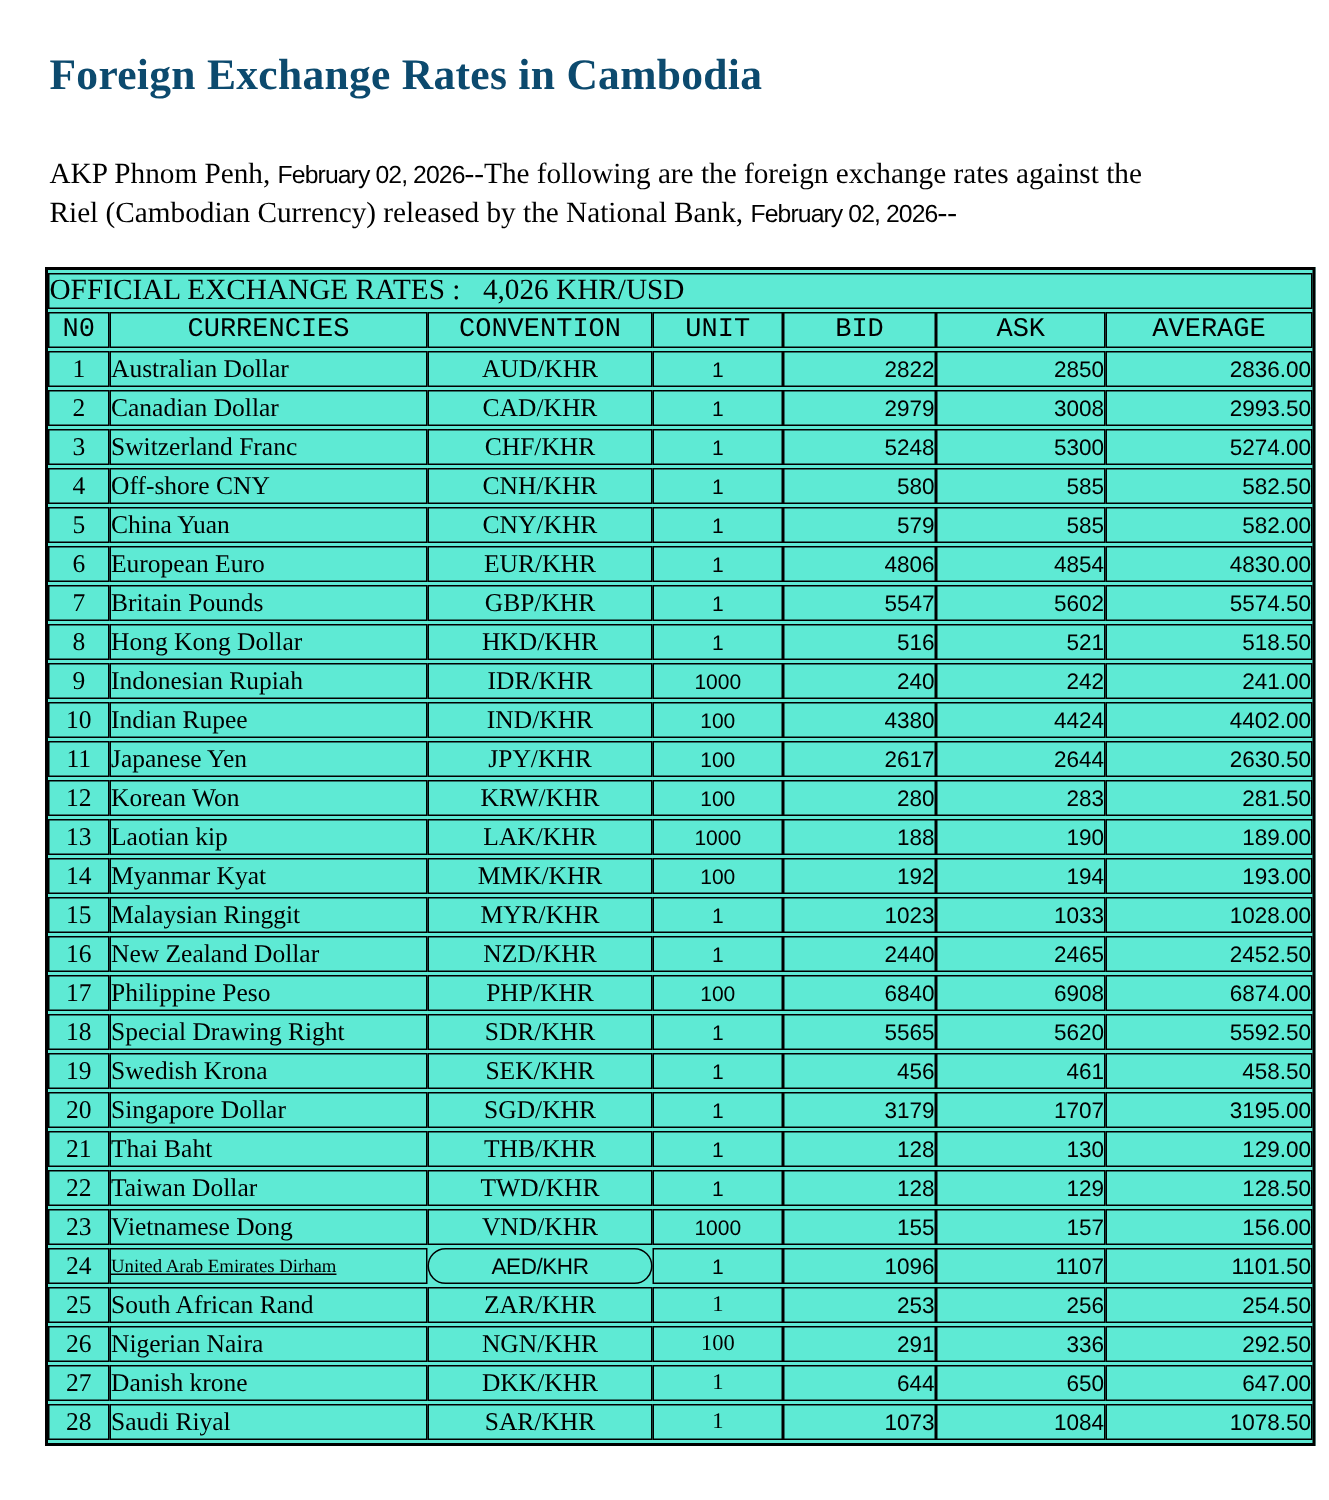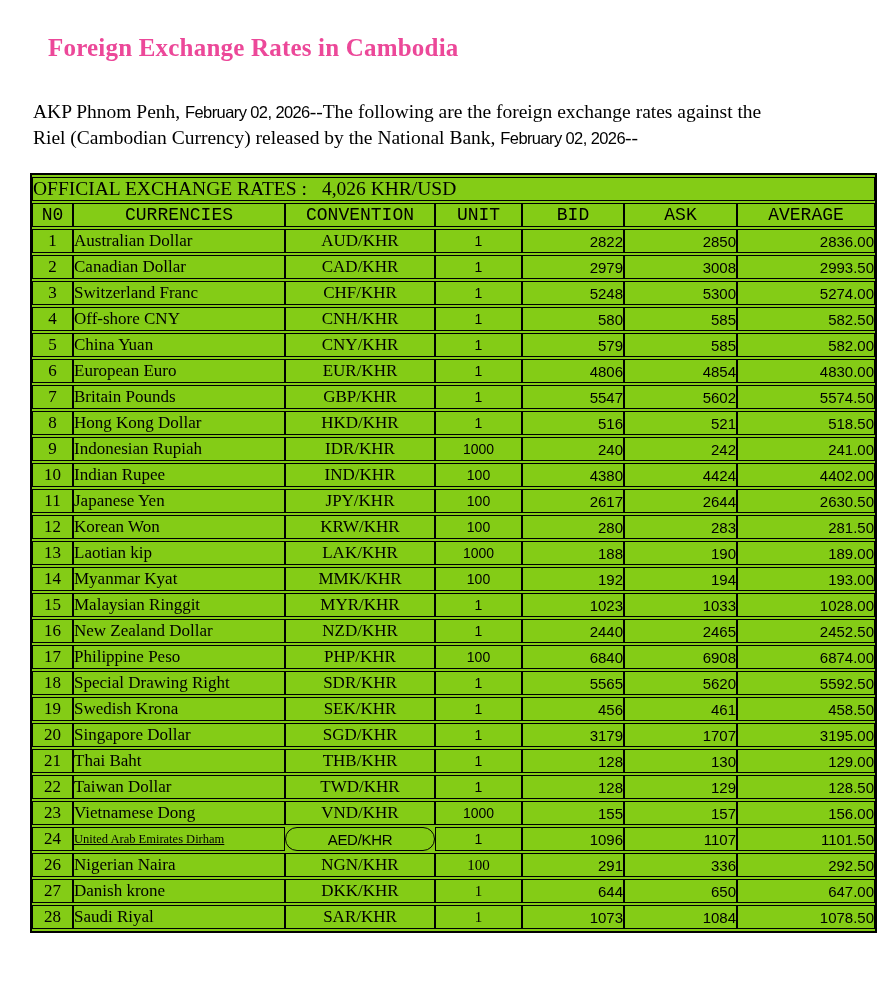--- a/index.html
+++ b/index.html
@@ -12,45 +12,45 @@
     overflow: hidden;
   }
   .page {
     width: 886px;
     height: 1000px;
     padding: 34px 13px 0 30px;
   }
   .doc-title {
     font-family: "Liberation Serif", serif;
     font-weight: bold;
-    font-size: 25px;
+    font-size: 29px;
     letter-spacing: 0.2px;
-    margin-left: 18px;
-    color: #ec4899;
+    margin-left: 3px;
+    color: #0c4a6e;
   }
   .intro {
     margin-top: 37px;
     margin-left: 3px;
     font-size: 19.5px;
     line-height: 26px;
   }
   .intro-line { white-space: nowrap; }
   .intro .date {
     font-family: Liberation Sans, sans-serif;
     font-size: 16.5px;
     letter-spacing: -0.6px;
   }
   table.rates {
     margin-top: 22px;
     width: 843px;
     table-layout: fixed;
     border: 2px solid #000;
     border-collapse: separate;
     border-spacing: 0 2px;
-    background: #84cc16;
+    background: #5eead4;
   }
   table.rates td, table.rates th {
     border: 1px solid #000;
     height: 24px;
     padding: 0;
     vertical-align: middle;
     overflow: hidden;
     white-space: nowrap;
     font-weight: normal;
   }
@@ -326,20 +326,29 @@
         <tr class="row-small-name">
       <td class="cell-no">24</td>
       <td class="cell-currency">United Arab Emirates Dirham</td>
       <td class="cell-convention">AED/KHR</td>
       <td class="cell-unit">1</td>
       <td class="cell-bid">1096</td>
       <td class="cell-ask">1107</td>
       <td class="cell-average">1101.50</td>
     </tr>
         <tr class="row-serif-unit">
+      <td class="cell-no">25</td>
+      <td class="cell-currency">South African Rand</td>
+      <td class="cell-convention">ZAR/KHR</td>
+      <td class="cell-unit">1</td>
+      <td class="cell-bid">253</td>
+      <td class="cell-ask">256</td>
+      <td class="cell-average">254.50</td>
+    </tr>
+        <tr class="row-serif-unit">
       <td class="cell-no">26</td>
       <td class="cell-currency">Nigerian Naira</td>
       <td class="cell-convention">NGN/KHR</td>
       <td class="cell-unit">100</td>
       <td class="cell-bid">291</td>
       <td class="cell-ask">336</td>
       <td class="cell-average">292.50</td>
     </tr>
         <tr class="row-serif-unit">
       <td class="cell-no">27</td>

